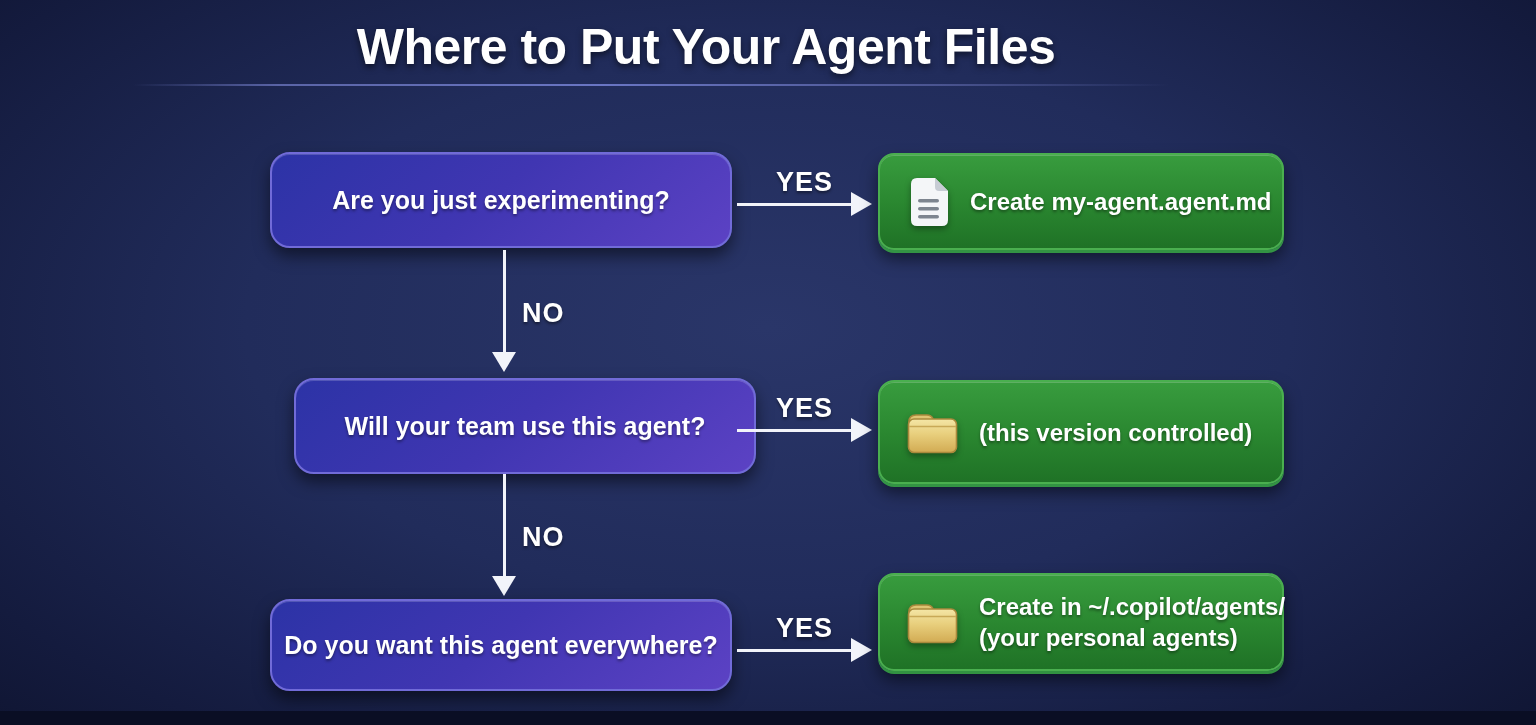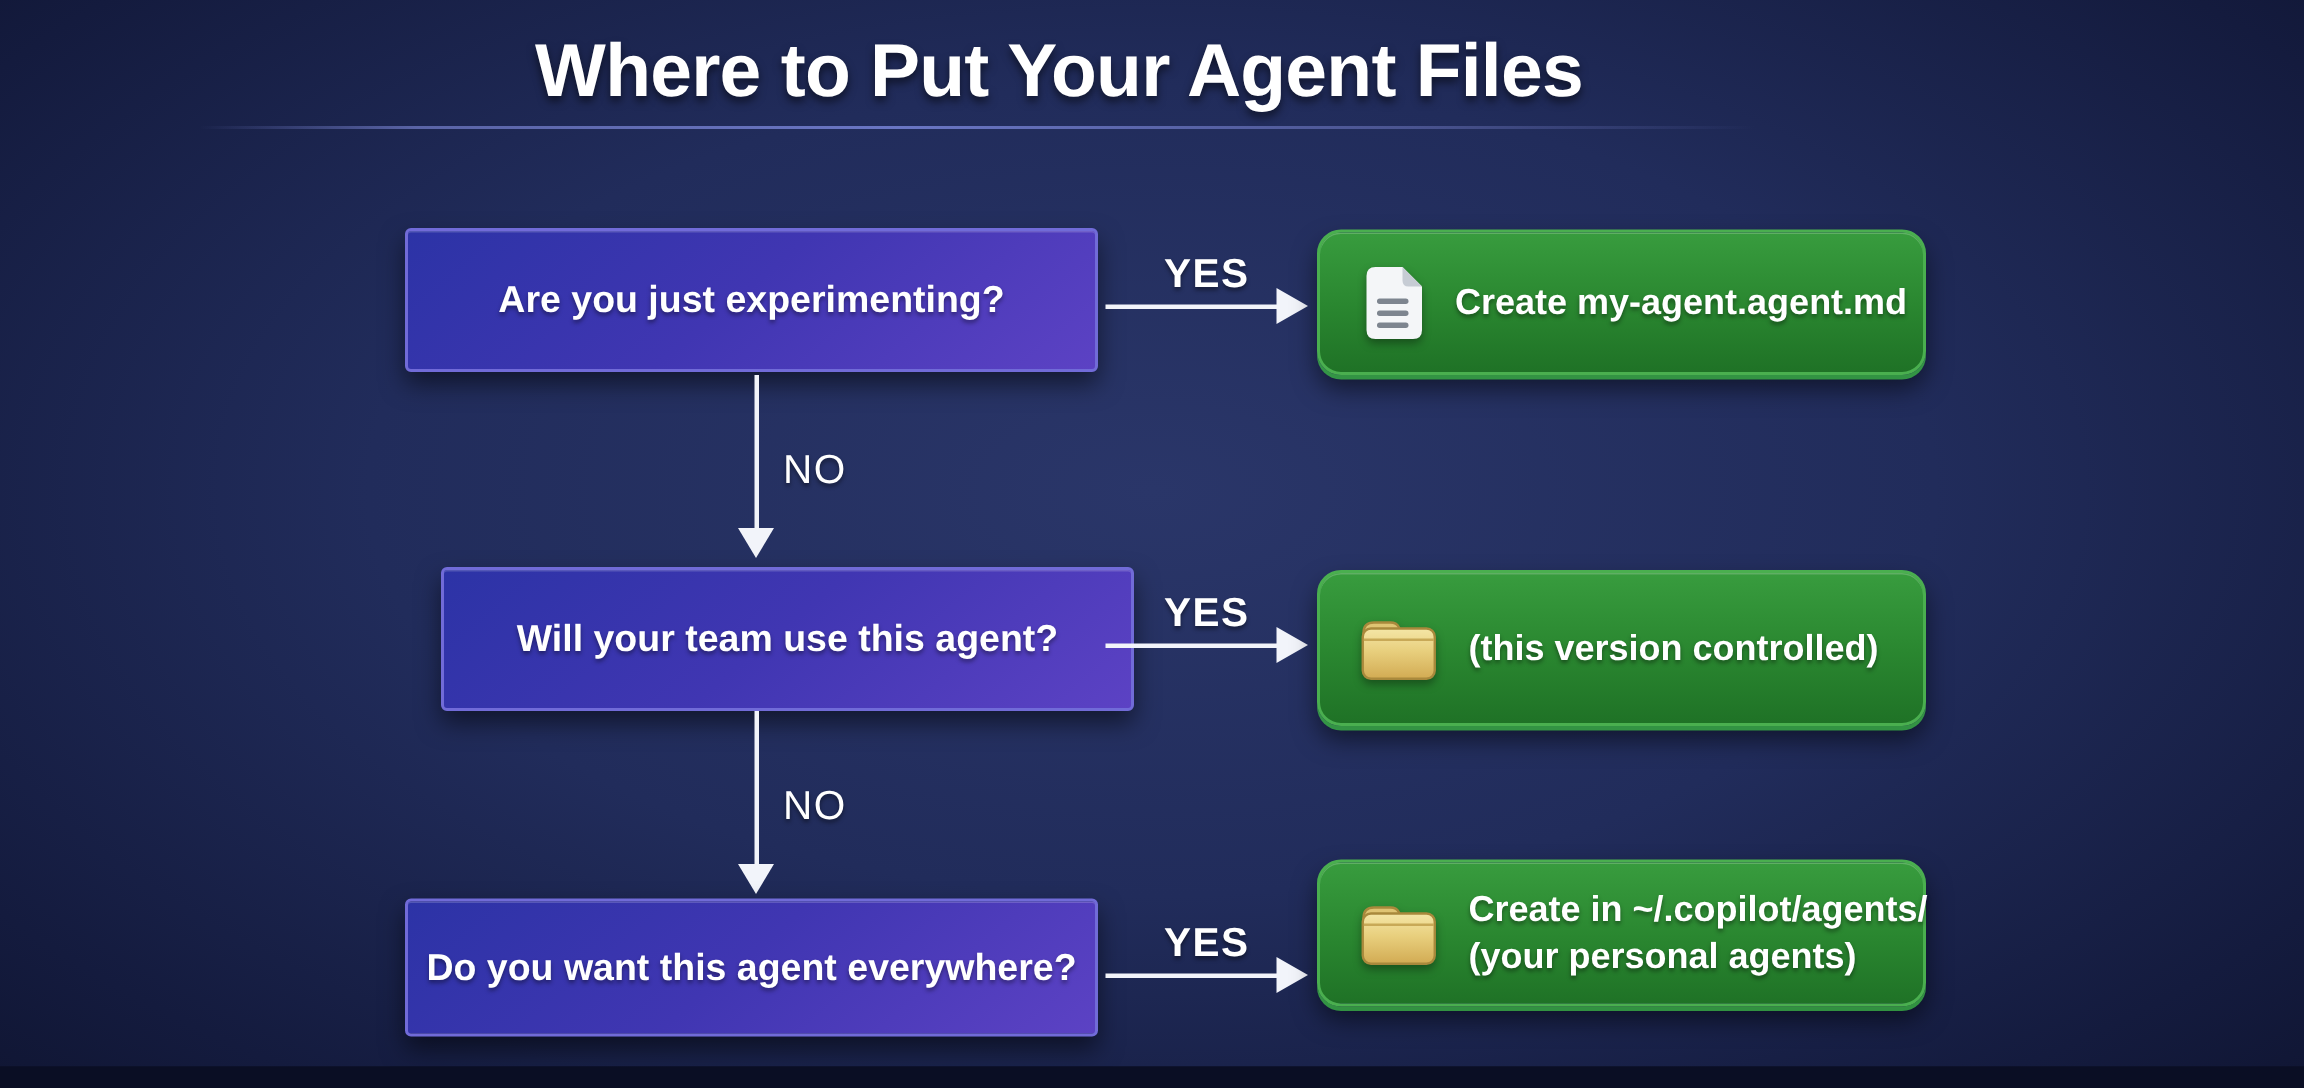--- a/index.html
+++ b/index.html
@@ -15,21 +15,21 @@
   }
   .divider{
     position:absolute;left:133px;top:84px;width:1037px;height:2px;
     background:linear-gradient(90deg, rgba(90,100,166,0) 0%, #5a64a6 14%, #6a76c4 45%, #4a5490 78%, rgba(90,100,166,0) 100%);
   }
   
   .qbox{
     position:absolute;left:270px;width:462px;box-sizing:border-box;
     display:flex;align-items:center;justify-content:center;
     background:linear-gradient(140deg, #2c33a6 0%, #4036b2 48%, #5c42c4 100%);
-    border:2px solid #716bd8;border-radius:4px;
+    border:2px solid #716bd8;border-radius:20px;
     box-shadow:0 8px 16px rgba(0,0,0,0.5), inset 0 1px 0 rgba(255,255,255,0.18);
   }
   .qtext{
     color:#fff;font-size:25px;font-weight:bold;white-space:nowrap;
     text-shadow:0 2px 3px rgba(0,0,0,0.4);
   }
   .r1q{top:152px;height:96px;}
   .r2q{top:378px;height:96px;margin-left:24px;}
   .r3q{top:599px;height:92px;justify-content:center;}
   
@@ -65,21 +65,21 @@
   
   .no{position:absolute;left:490px;width:90px;height:124px;}
   .n1{top:250px;} .n2{top:474px;}
   .no .vline{position:absolute;left:13px;top:0;width:3px;height:102px;background:#f2f4fa;}
   .no .vhead{
     position:absolute;left:2px;top:102px;width:0;height:0;
     border-top:20px solid #f2f4fa;border-left:12.5px solid transparent;border-right:12.5px solid transparent;
   }
   .no .lbl{
     position:absolute;left:32px;top:48px;
-    color:#fff;font-size:27px;font-weight:normal;letter-spacing:1px;
+    color:#fff;font-size:27px;font-weight:bold;letter-spacing:1px;
     text-shadow:0 2px 3px rgba(0,0,0,0.45);
   }
 </style>
 </head>
 <body>
 
 <div class="stage">
 
   <svg width="0" height="0" style="position:absolute" aria-hidden="true">
     <defs>

